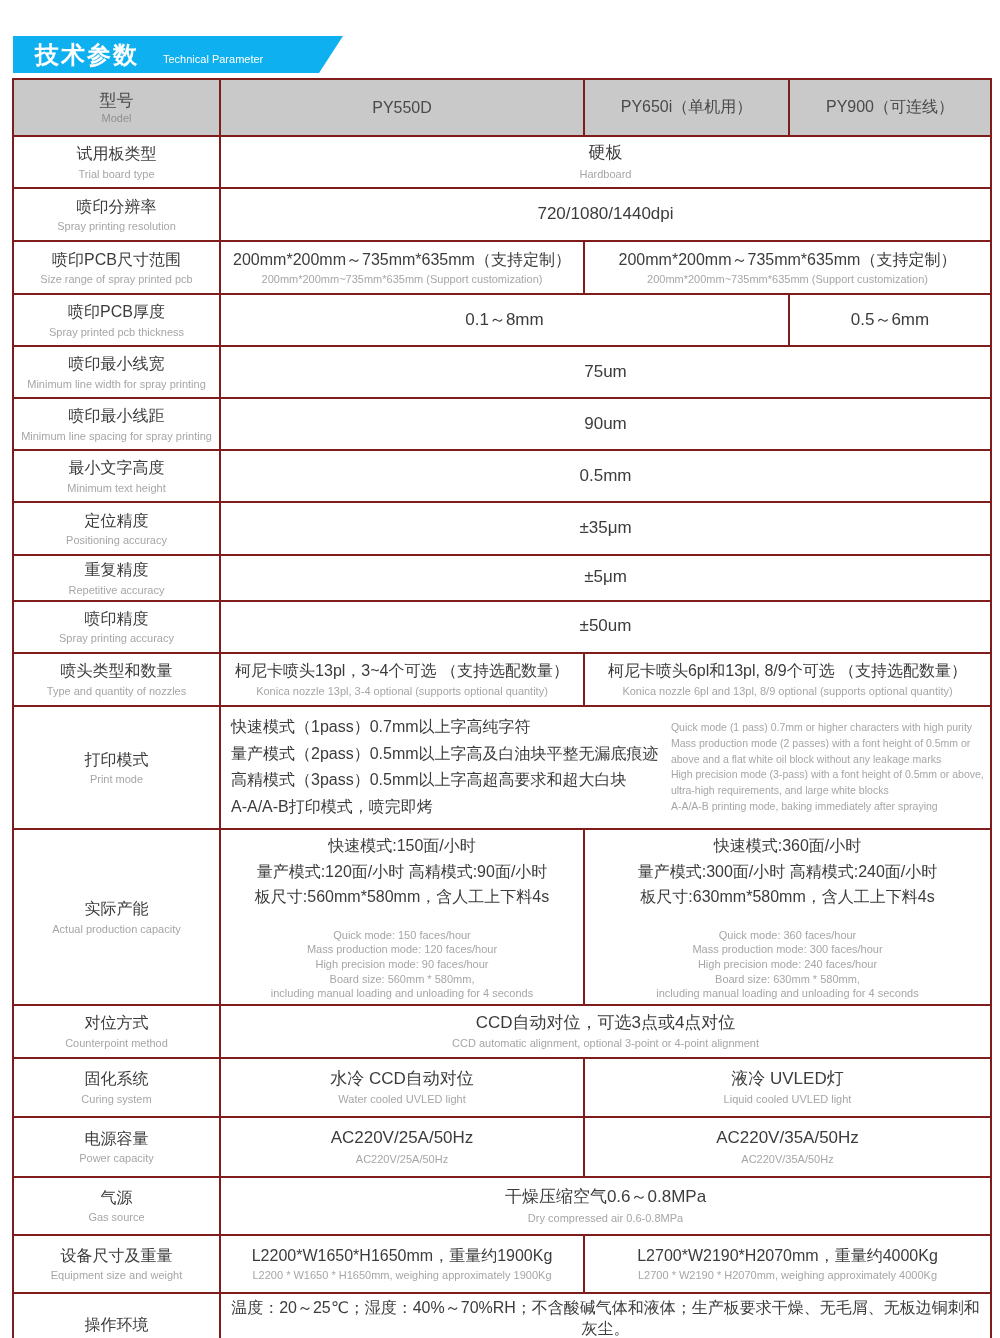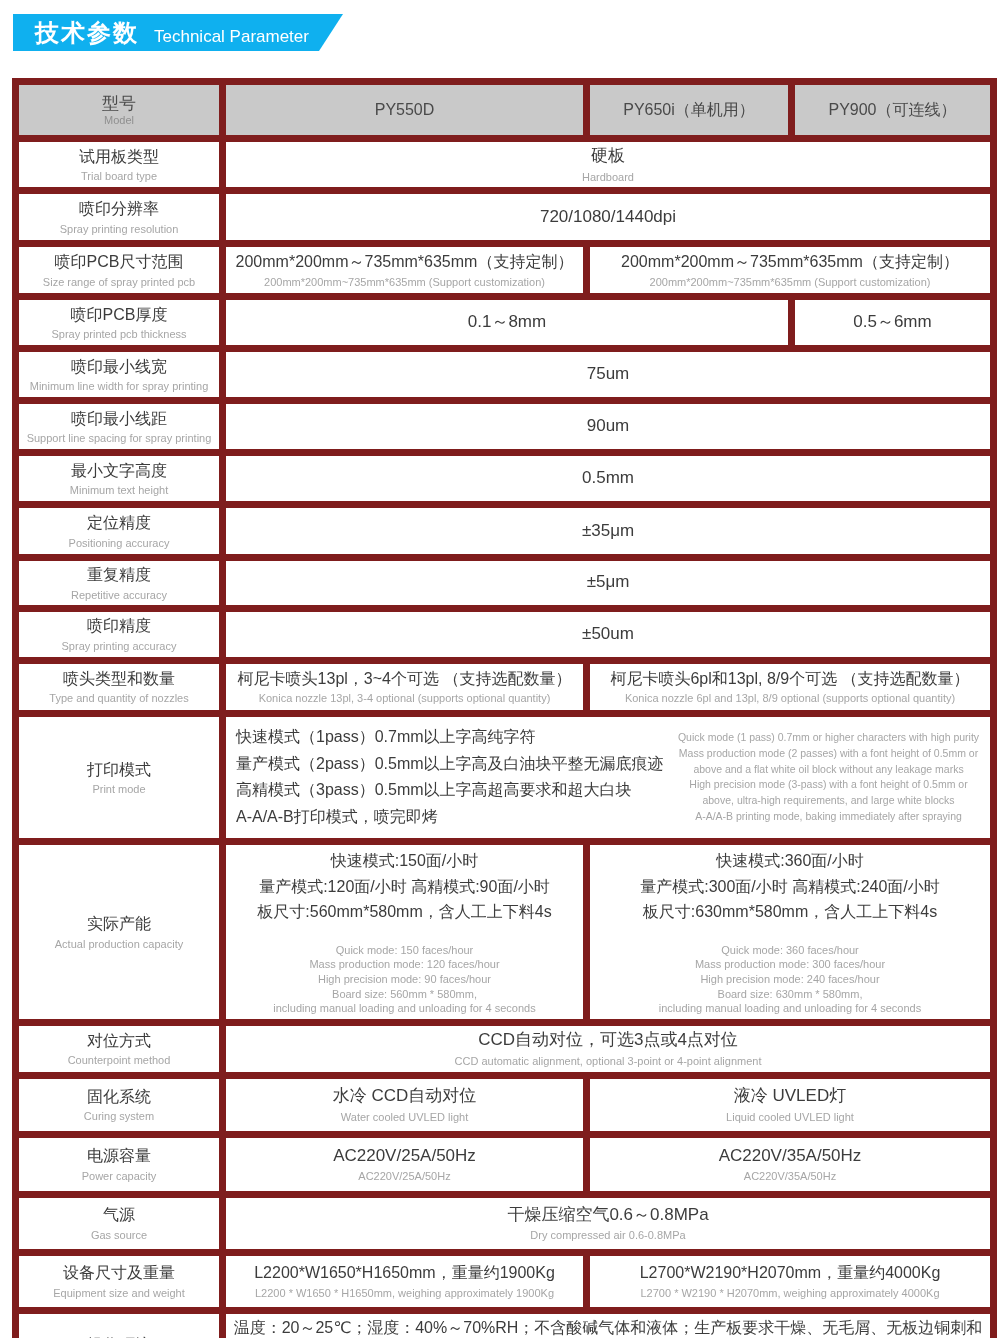--- a/index.html
+++ b/index.html
@@ -8,57 +8,57 @@
     background: #ffffff;
     width: 1000px;
     height: 1338px;
     font-family: "Liberation Sans", "DejaVu Sans", sans-serif;
     position: relative;
   }
   
   .banner {
     position: absolute;
     left: 13px;
-    top: 14px;
+    top: 36px;
     width: 330px;
     height: 37px;
     background: #0fb0ef;
     clip-path: polygon(0 0, 100% 0, calc(100% - 24px) 100%, 0 100%);
     display: flex;
     align-items: center;
     padding-left: 22px;
     box-sizing: border-box;
     color: #ffffff;
   }
   .banner .cn-title {
     font-size: 24px;
     font-weight: bold;
     letter-spacing: 2px;
     white-space: nowrap;
   }
   .banner .en-title {
-    font-size: 17px;
-    margin-left: 15px;
+    font-size: 11px;
+    margin-left: 24px;
     margin-top: 8px;
     white-space: nowrap;
   }
   
   .table-wrap {
     position: absolute;
     left: 12px;
     top: 78px;
     width: 978px;
   }
   table.spec {
     border-collapse: collapse;
     table-layout: fixed;
     width: 978px;
   }
   table.spec th, table.spec td {
-    border: 7px solid #7f1d1d;
+    border: 2px solid #7f1d1d;
     vertical-align: middle;
     text-align: center;
     padding: 3px 4px;
     box-sizing: border-box;
     overflow: hidden;
   }
   thead th {
     background: #c9c9c9;
     border-color: #d4d4d4;
     font-weight: normal;
@@ -72,21 +72,21 @@
   .pre { white-space: pre-line; }
   
   .pm-flex {
     display: flex;
     align-items: center;
     text-align: left;
     padding: 4px 2px 4px 6px;
     gap: 6px;
   }
   .pm-cn { width: 438px; font-size: 16px; line-height: 1.68; color: #3c3c3c; }
-  .pm-en { width: 316px; font-size: 10.5px; line-height: 1.5; color: #a6a6a6; margin-top: 0; text-align: center; }
+  .pm-en { width: 316px; font-size: 10.5px; line-height: 1.5; color: #a6a6a6; margin-top: 0; }
   
   .cap-cn { font-size: 16px; line-height: 1.6; color: #3c3c3c; }
   .cap-en { font-size: 11px; line-height: 1.32; color: #a6a6a6; margin-top: 18px; }
 </style>
 </head>
 <body>
 
 <div class="banner">
   <span class="cn-title">技术参数</span>
   <span class="en-title">Technical Parameter</span>
@@ -174,21 +174,21 @@
         <div class="en">Minimum line width for spray printing</div>
       </td>
       <td colspan="3">
         <div class="val">75um</div>
       </td>
     </tr>
 
     <tr style="height:52px">
       <td>
         <div class="cn">喷印最小线距</div>
-        <div class="en">Support line spacing for spray printing</div>
+        <div class="en">Minimum line spacing for spray printing</div>
       </td>
       <td colspan="3">
         <div class="val">90um</div>
       </td>
     </tr>
 
     <tr style="height:52px">
       <td>
         <div class="cn">最小文字高度</div>
         <div class="en">Minimum text height</div>

